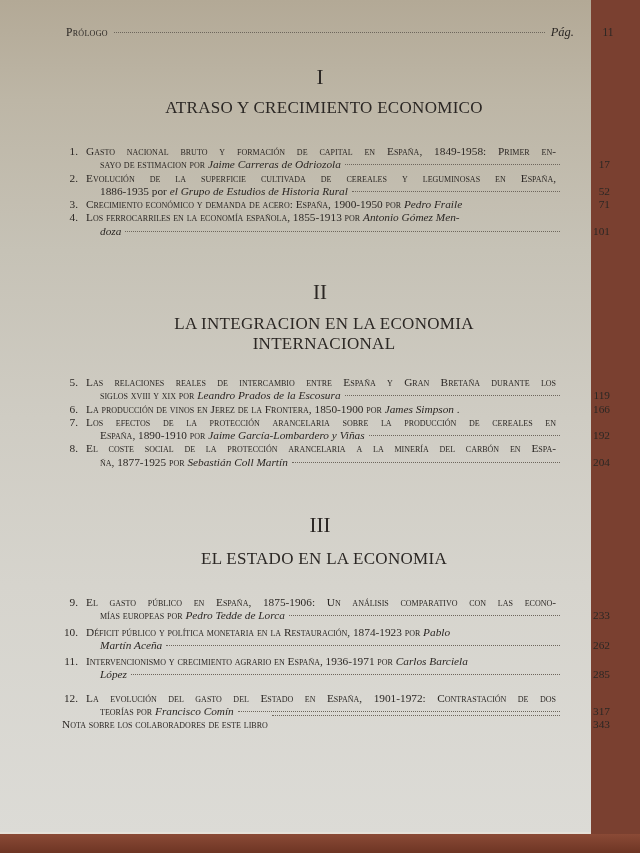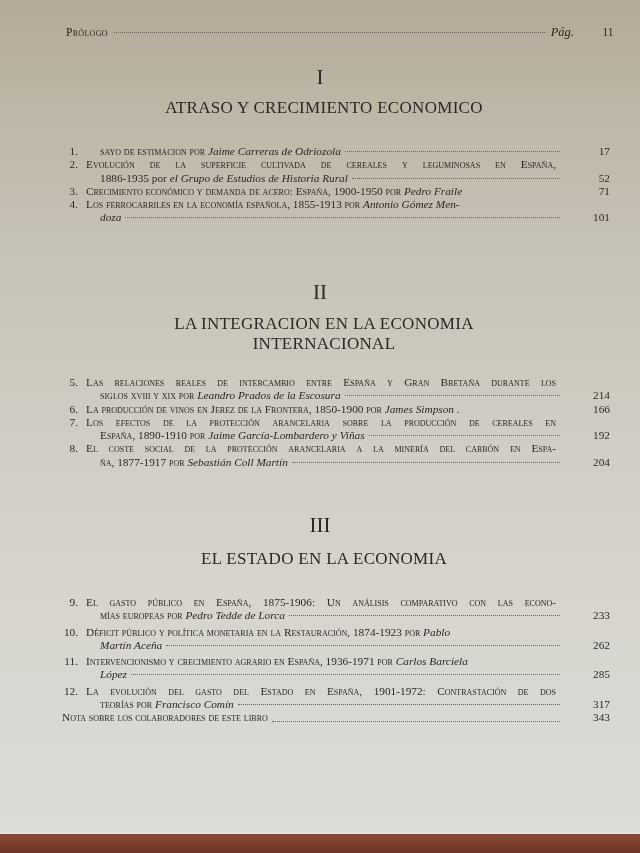--- a/index.html
+++ b/index.html
@@ -3,21 +3,21 @@
   <meta charset="utf-8">
   <style>
     html, body { margin: 0; padding: 0; }
     body {
       width: 640px; height: 853px; overflow: hidden; position: relative;
       background: #7a4030;
       font-family: "Liberation Serif", "DejaVu Serif", serif;
       color: #2b2724;
     }
     .page {
-      position: absolute; left: 0; top: 0; width: 640px; height: 836px;
+      position: absolute; left: 0; top: 0; width: 591px; height: 836px;
       background: linear-gradient(180deg, #b3a996 0%, #bdb6a6 12%, #c6c2b6 30%, #cfccc3 50%, #d6d4cd 70%, #dcdbd6 100%);
       transform-origin: 0 100%;
     }
     .page::after {
       content: ""; position: absolute; left: 0; right: 0; bottom: 0; height: 4px;
       background: linear-gradient(180deg, rgba(230,226,218,0.9), #e5ded6);
     }
     .desk {
       position: absolute; left: 0; top: 834px; width: 640px; height: 19px;
       background: linear-gradient(180deg, #8a4a36, #6e3524);
@@ -42,21 +42,21 @@
     .entry .n { width: 22px; text-align: right; padding-right: 8px; flex: none; }
     .entry .body { flex: 1; }
     .entry .line { display: flex; align-items: baseline; }
     .entry .line .txt { white-space: nowrap; }
     .entry .cont { padding-left: 14px; }
     .entry .dots { flex: 1; border-bottom: 1.3px dotted #6d665c; margin: 0 18px 0 4px; transform: translateY(-3px); min-width: 10px; }
     .entry .pg { width: 32px; text-align: right; flex: none; }
     .justify { text-align: justify; text-align-last: justify; display: block; }
     .entry .firstline { display: flex; }
     .entry .firstline .t { flex: 1; padding-right: 54px; }
-    .note { display: flex; align-items: flex-end; margin-left: 6px; }
+    .note { display: flex; align-items: flex-start; margin-left: 6px; }
     .note .txt { white-space: nowrap; font-variant: small-caps; }
     .note .dots { flex: 1; border-bottom: 1.3px dotted #6d665c; margin: 0 18px 0 4px; transform: translateY(-3px); }
     .note .pg { width: 32px; text-align: right; }
   </style>
 </head>
 <body>
 
 <div class="page">
 
   <div class="prologue">
@@ -68,20 +68,23 @@
 
   <div class="part-num" style="top:65px">I</div>
   <div class="part-title" style="top:98px">
     <div>ATRASO Y CRECIMIENTO ECONOMICO</div>
   </div>
 
   <div class="entries" style="top:145px">
     <div class="entry">
       <span class="n sc">1.</span>
       <div class="body">
+        <div class="firstline">
+            <span class="t sc justify">Gasto nacional bruto y formación de capital en España, 1849-1958: Primer en-</span>
+          </div>
         <div class="line cont">
           <span class="txt"><span class="sc">sayo de estimacion por </span><span class="it">Jaime Carreras de Odriozola</span></span>
           <span class="dots"></span>
           <span class="pg">17</span>
         </div>
       </div>
     </div>
     <div class="entry">
       <span class="n">2.</span>
       <div class="body">
@@ -129,21 +132,21 @@
   <div class="entries" style="top:376px">
     <div class="entry">
       <span class="n">5.</span>
       <div class="body">
         <div class="firstline">
             <span class="t sc justify">Las relaciones reales de intercambio entre España y Gran Bretaña durante los</span>
           </div>
         <div class="line cont">
           <span class="txt"><span class="sc">siglos xviii y xix por </span><span class="it">Leandro Prados de la Escosura</span></span>
           <span class="dots"></span>
-          <span class="pg">214</span>
+          <span class="pg">119</span>
         </div>
       </div>
     </div>
     <div class="entry">
       <span class="n">6.</span>
       <div class="body">
         <div class="line">
           <span class="txt"><span class="sc">La producción de vinos en Jerez de la Frontera, 1850-1900 por </span><span class="it">James Simpson</span> .</span>
           <span style="flex:1"></span>
           <span class="pg">166</span>
@@ -163,21 +166,21 @@
         </div>
       </div>
     </div>
     <div class="entry">
       <span class="n">8.</span>
       <div class="body">
         <div class="firstline">
             <span class="t sc justify">El coste social de la protección arancelaria a la minería del carbón en Espa-</span>
           </div>
         <div class="line cont">
-          <span class="txt"><span class="sc">ña, 1877-1917 por </span><span class="it">Sebastián Coll Martín</span></span>
+          <span class="txt"><span class="sc">ña, 1877-1925 por </span><span class="it">Sebastián Coll Martín</span></span>
           <span class="dots"></span>
           <span class="pg">204</span>
         </div>
       </div>
     </div>
   </div>
 
   <div class="part-num" style="top:513px">III</div>
   <div class="part-title" style="top:549px">
     <div>EL ESTADO EN LA ECONOMIA</div>
@@ -216,21 +219,21 @@
         <div class="line">
           <span class="txt"><span class="sc">Intervencionismo y crecimiento agrario en España, 1936-1971 por </span><span class="it">Carlos Barciela</span></span>
         </div>
         <div class="line cont">
           <span class="txt it">López</span>
           <span class="dots"></span>
           <span class="pg">285</span>
         </div>
       </div>
     </div>
-    <div class="entry" style="margin-top:3px">
+    <div class="entry" style="margin-top:10px">
       <span class="n">12.</span>
       <div class="body">
         <div class="firstline">
             <span class="t sc justify">La evolución del gasto del Estado en España, 1901-1972: Contrastación de dos</span>
           </div>
         <div class="line cont">
           <span class="txt"><span class="sc">teorías por </span><span class="it">Francisco Comín</span></span>
           <span class="dots"></span>
           <span class="pg">317</span>
         </div>

